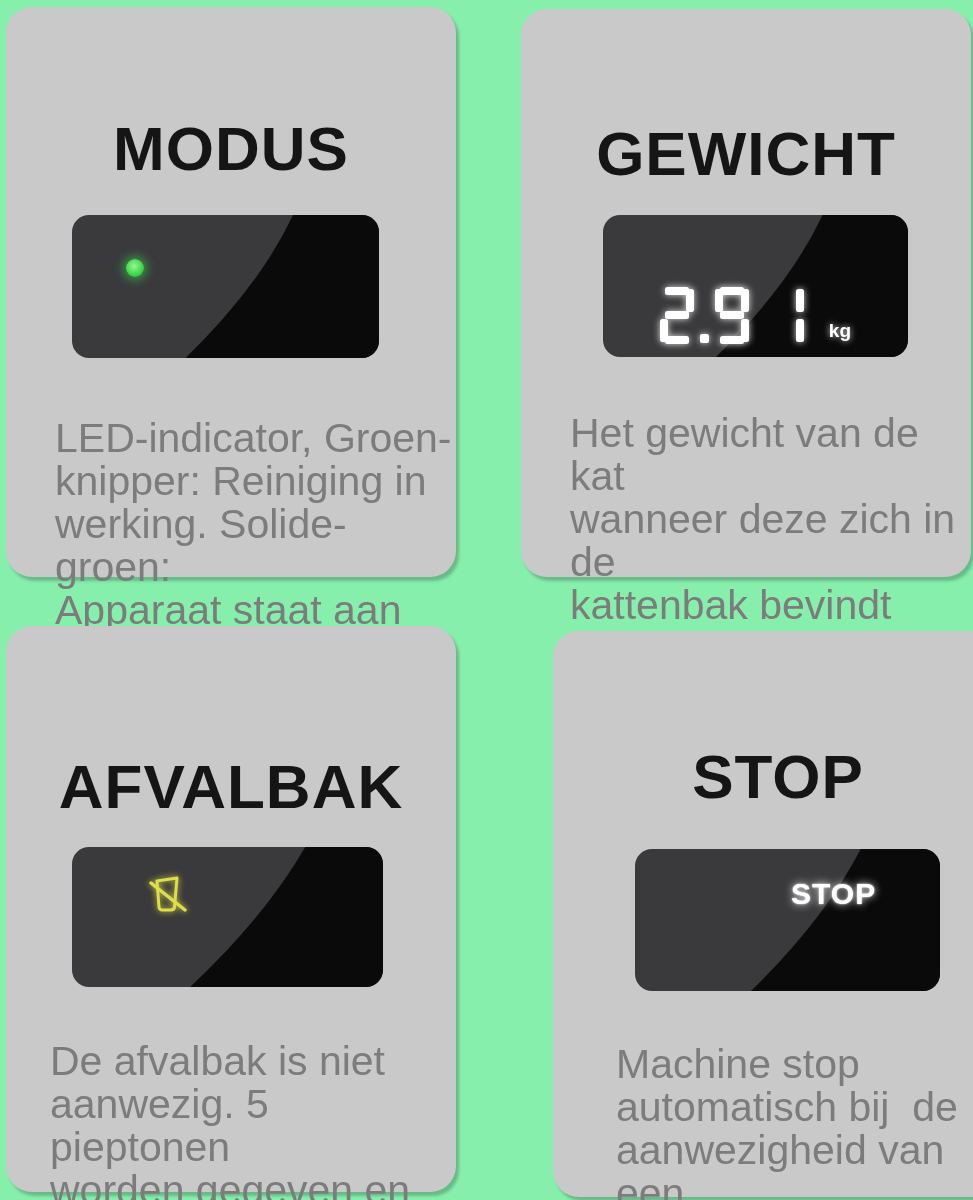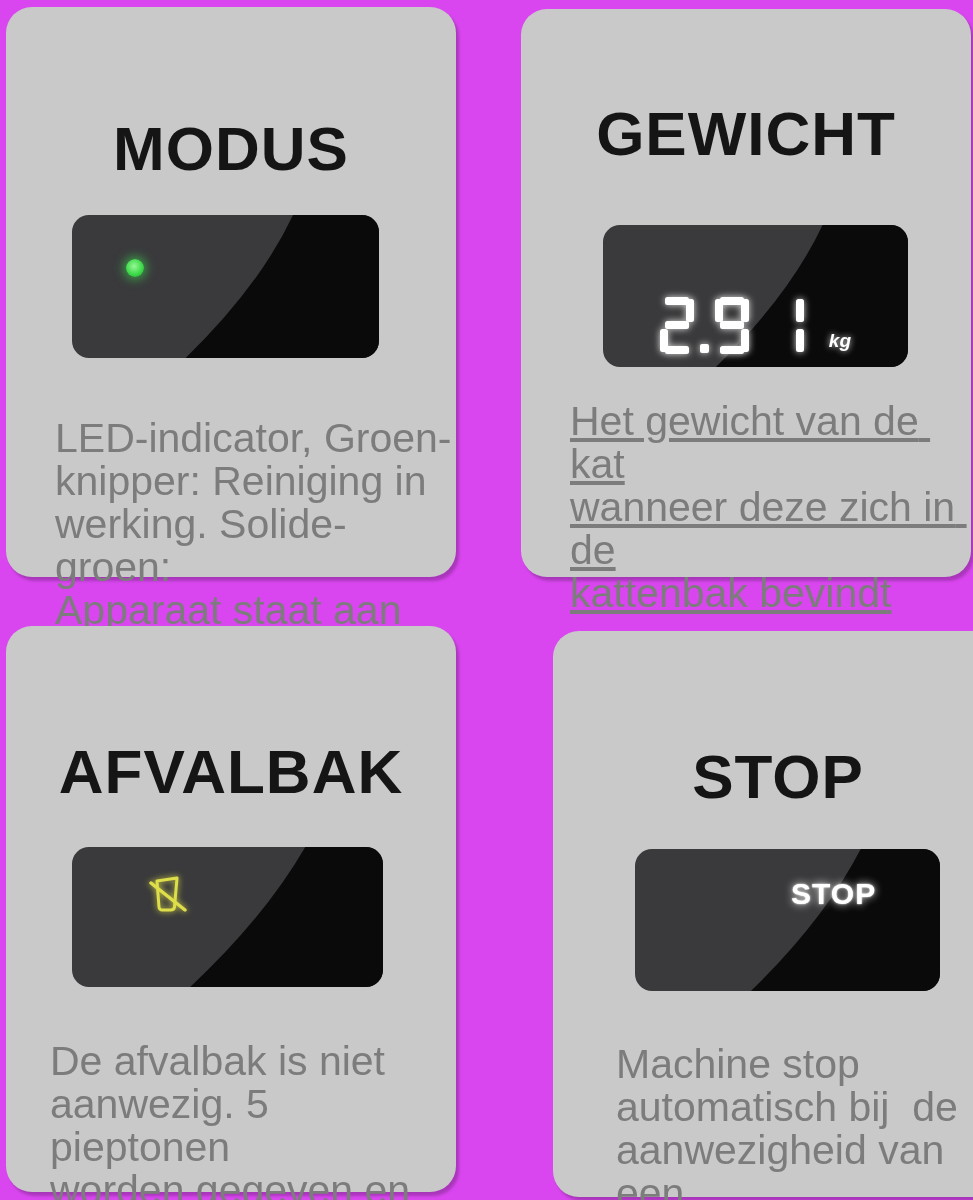--- a/index.html
+++ b/index.html
@@ -1,55 +1,55 @@
 <!DOCTYPE html>
 <html><head>
 <meta charset="utf-8">
 <style>
   html,body{margin:0;padding:0;background:#ffffff;}
   .stage{
-    position:relative;width:973px;height:1200px;background:#d946ef;overflow:hidden;
+    position:relative;width:973px;height:1200px;background:#86efac;overflow:hidden;
     font-family:"Liberation Sans",sans-serif;
   }
   .card{
     position:absolute;background:#c9c9c9;border-radius:26px;
     box-shadow:3px 4px 3px rgba(0,0,0,0.22);
   }
   .card-modus   {left:6px;  top:7px;   width:450px;height:570px;}
   .card-gewicht {left:521px;top:9px;   width:450px;height:568px;}
   .card-afvalbak{left:6px;  top:626px; width:450px;height:566px;}
   .card-stop    {left:521px;top:631px; width:450px;height:566px;margin-left:32px;}
 
   .card-title{
     position:absolute;left:0;right:0;text-align:center;
     font-size:62px;font-weight:bold;line-height:1;color:#151515;
     letter-spacing:1px;
   }
   .card-modus    .card-title{top:60px;}
-  .card-gewicht  .card-title{top:43px;text-align:center;}
-  .card-afvalbak .card-title{top:64px;}
+  .card-gewicht  .card-title{top:63px;text-align:center;}
+  .card-afvalbak .card-title{top:79px;}
   .card-stop     .card-title{top:64px;}
 
   .panel{
     position:absolute;background:#3a3a3c;border-radius:17px;overflow:hidden;
   }
   .card-modus    .panel{left:66px;top:208px;width:307px;height:143px;}
-  .card-gewicht  .panel{left:82px;top:216px;width:305px;height:142px;font-style:italic;}
+  .card-gewicht  .panel{left:82px;top:206px;width:305px;height:142px;}
   .card-afvalbak .panel{left:66px;top:221px;width:311px;height:140px;}
   .card-stop     .panel{left:82px;top:218px;width:305px;height:142px;}
 
   .panel-gloss{position:absolute;left:0;top:0;width:100%;height:100%;display:block;}
 
   .card-desc{
     position:absolute;
     font-size:41px;line-height:43px;color:#7c7c7c;
     white-space:pre-wrap;
   }
   .card-modus    .card-desc{left:49px;top:369px;}
-  .card-gewicht  .card-desc{left:49px;top:350px;text-decoration:underline;}
+  .card-gewicht  .card-desc{left:49px;top:362px;}
   .card-afvalbak .card-desc{left:44px;top:373px;}
   .card-stop     .card-desc{left:63px;top:371px;}
 
   
   .led{
     position:absolute;left:54px;top:44px;width:18px;height:18px;border-radius:50%;
     background:radial-gradient(circle at 45% 40%, #96f896 0%, #3fd94a 55%, #1faf2e 100%);
     box-shadow:0 0 10px 3px rgba(60,220,80,0.55);
   }
 

